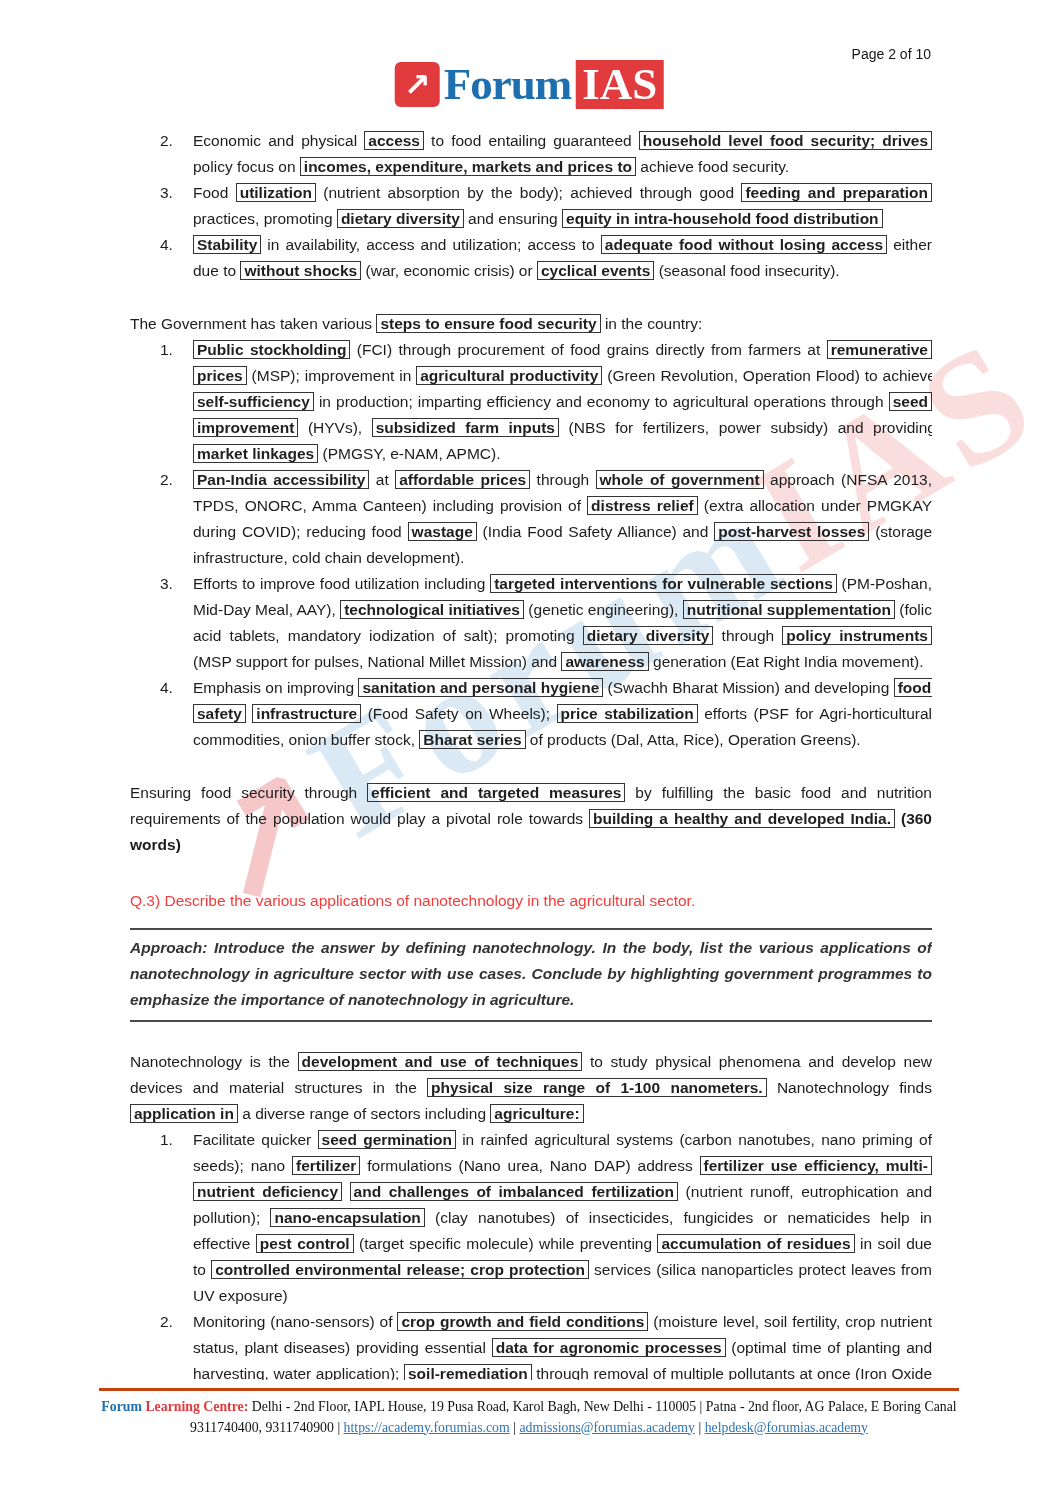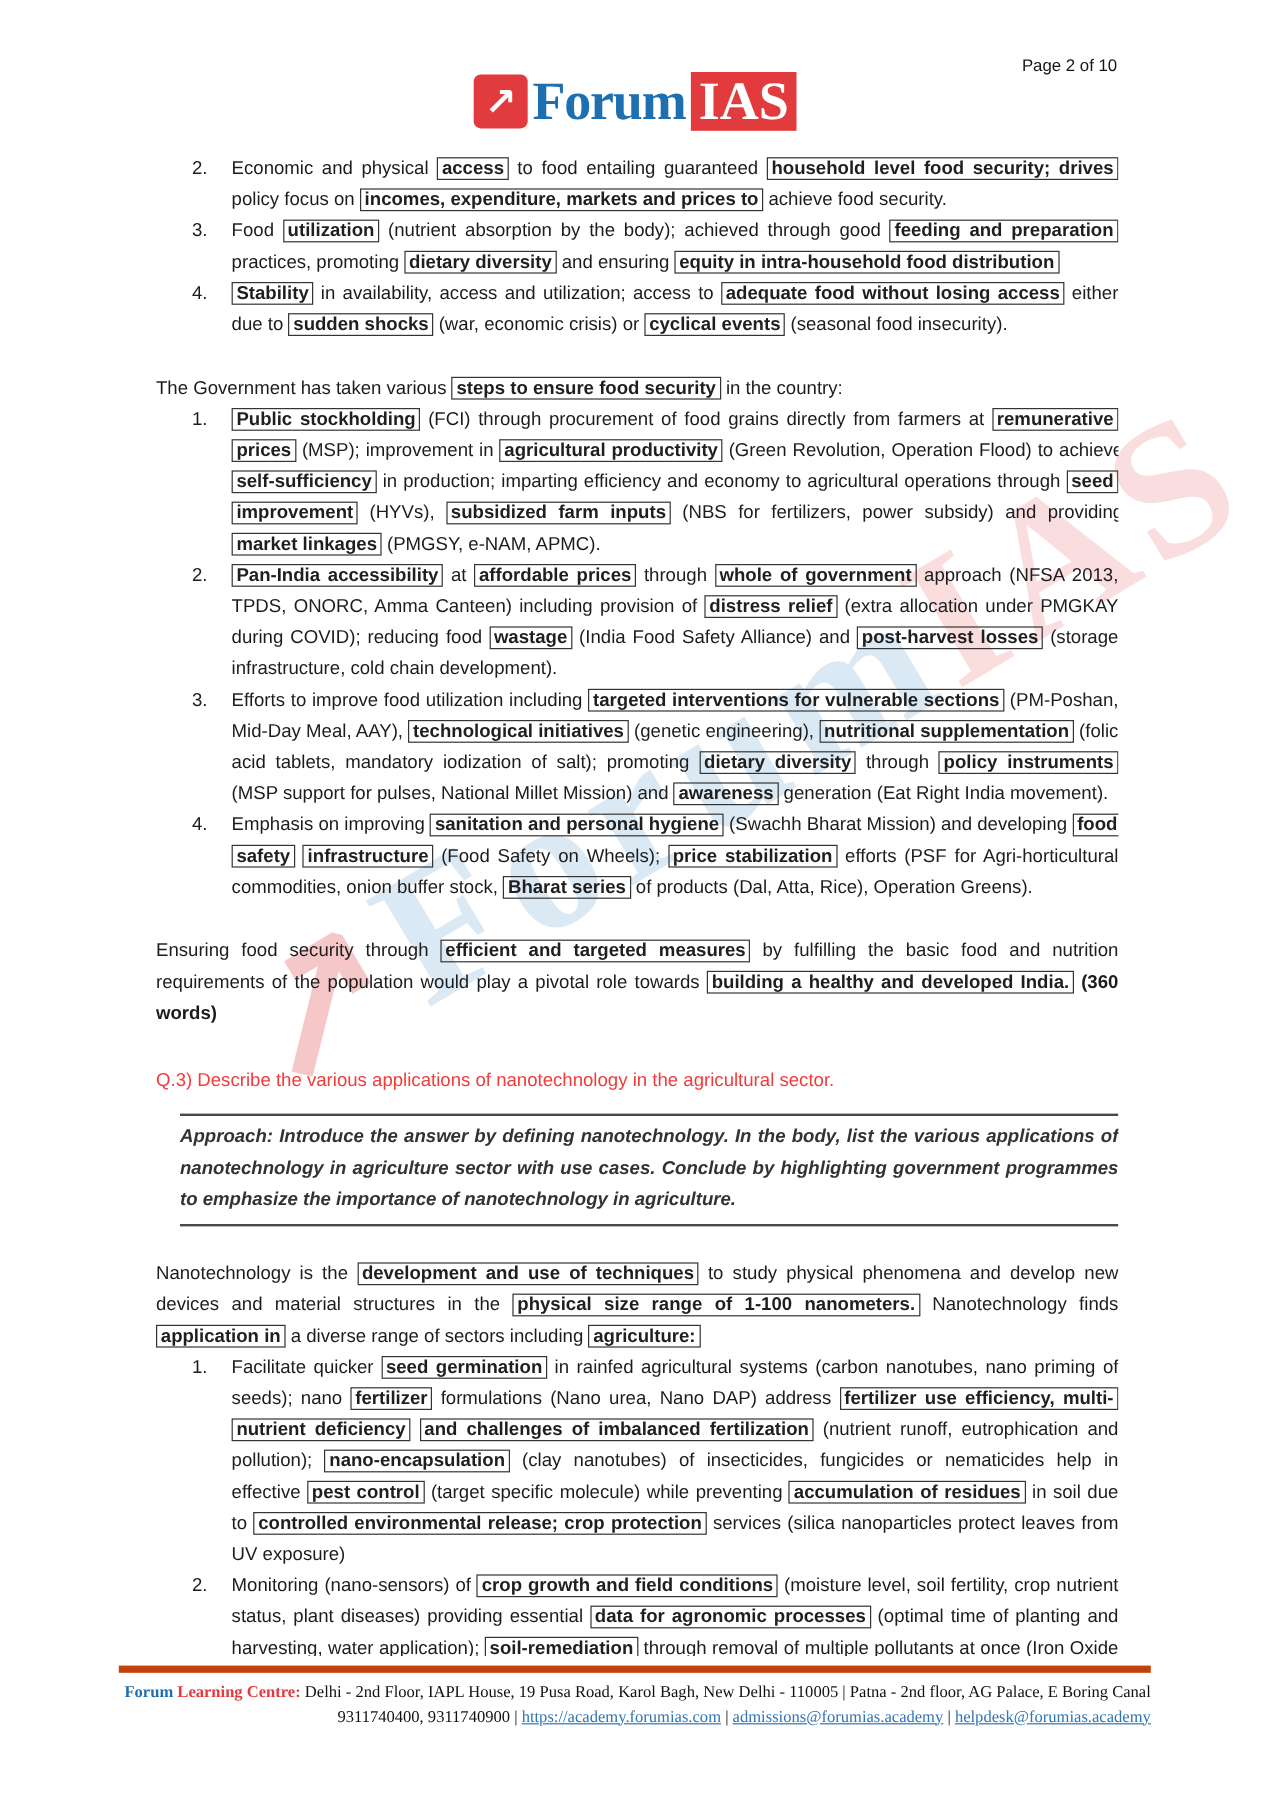--- a/index.html
+++ b/index.html
@@ -62,26 +62,26 @@
     padding:0 3px;font-weight:700;color:#1f1f1f;
     -webkit-box-decoration-break:clone;box-decoration-break:clone;
   }
   .b{font-weight:700;}
   .mt{margin-top:27px;}
   .question{
     margin-top:30px;color:var(--question-red);font-weight:400;text-align:left;
   }
   .approach{
     margin-top:14px;border-top:2px solid #4a4a4a;border-bottom:2px solid #4a4a4a;
-    padding:5px 0 7px;font-weight:700;font-style:italic;color:#333333;text-align:justify;margin-left:20px;
+    padding:5px 0 7px;font-weight:700;font-style:italic;color:#333333;text-align:justify;
   }
   
   .footer{
     position:absolute;left:99px;right:99px;top:1388px;z-index:2;
-    border-top:6px solid #c2410c;padding-top:6px;text-align:right;
+    border-top:3px solid #c2410c;padding-top:6px;text-align:center;
     font-family:"Liberation Serif",serif;font-size:13.8px;line-height:20.5px;color:#101010;
   }
   .footer .blue-b{color:var(--brand-blue);font-weight:700;}
   .footer .red-b{color:var(--brand-red);font-weight:700;}
   .footer .link{color:var(--link-blue);text-decoration:underline;cursor:pointer;}
 </style>
 </head>
 <body>
 
 <div class="page">
@@ -104,21 +104,21 @@
       <div class="li">
         <span class="num">2.</span>
         <span class="txt"><span>Economic and physical </span><span class="box">access</span><span> to food entailing guaranteed </span><span class="box">household level food security; drives</span><span> policy focus on </span><span class="box">incomes, expenditure, markets and prices to</span><span> achieve food security.</span></span>
       </div>
       <div class="li">
         <span class="num">3.</span>
         <span class="txt"><span>Food </span><span class="box">utilization</span><span> (nutrient absorption by the body); achieved through good </span><span class="box">feeding and preparation</span><span> practices, promoting </span><span class="box">dietary diversity</span><span> and ensuring </span><span class="box">equity in intra-household food distribution</span></span>
       </div>
       <div class="li">
         <span class="num">4.</span>
-        <span class="txt"><span class="box">Stability</span><span> in availability, access and utilization; access to </span><span class="box">adequate food without losing access</span><span> either due to </span><span class="box">sudden shocks</span><span> (war, economic crisis) or </span><span class="box">cyclical events</span><span> (seasonal food insecurity).</span></span>
+        <span class="txt"><span class="box">Stability</span><span> in availability, access and utilization; access to </span><span class="box">adequate food without losing access</span><span> either due to </span><span class="box">without shocks</span><span> (war, economic crisis) or </span><span class="box">cyclical events</span><span> (seasonal food insecurity).</span></span>
       </div>
     </div>
 
     <div class="para mt"><span>The Government has taken various </span><span class="box">steps to ensure food security</span><span> in the country:</span></div>
 
     <div class="num-list">
       <div class="li">
         <span class="num">1.</span>
         <span class="txt"><span class="box">Public stockholding</span><span> (FCI) through procurement of food grains directly from farmers at </span><span class="box">remunerative prices</span><span> (MSP); improvement in </span><span class="box">agricultural productivity</span><span> (Green Revolution, Operation Flood) to achieve </span><span class="box">self-sufficiency</span><span> in production; imparting efficiency and economy to agricultural operations through </span><span class="box">seed improvement</span><span> (HYVs), </span><span class="box">subsidized farm inputs</span><span> (NBS for fertilizers, power subsidy) and providing </span><span class="box">market linkages</span><span> (PMGSY, e-NAM, APMC).</span></span>
       </div>

